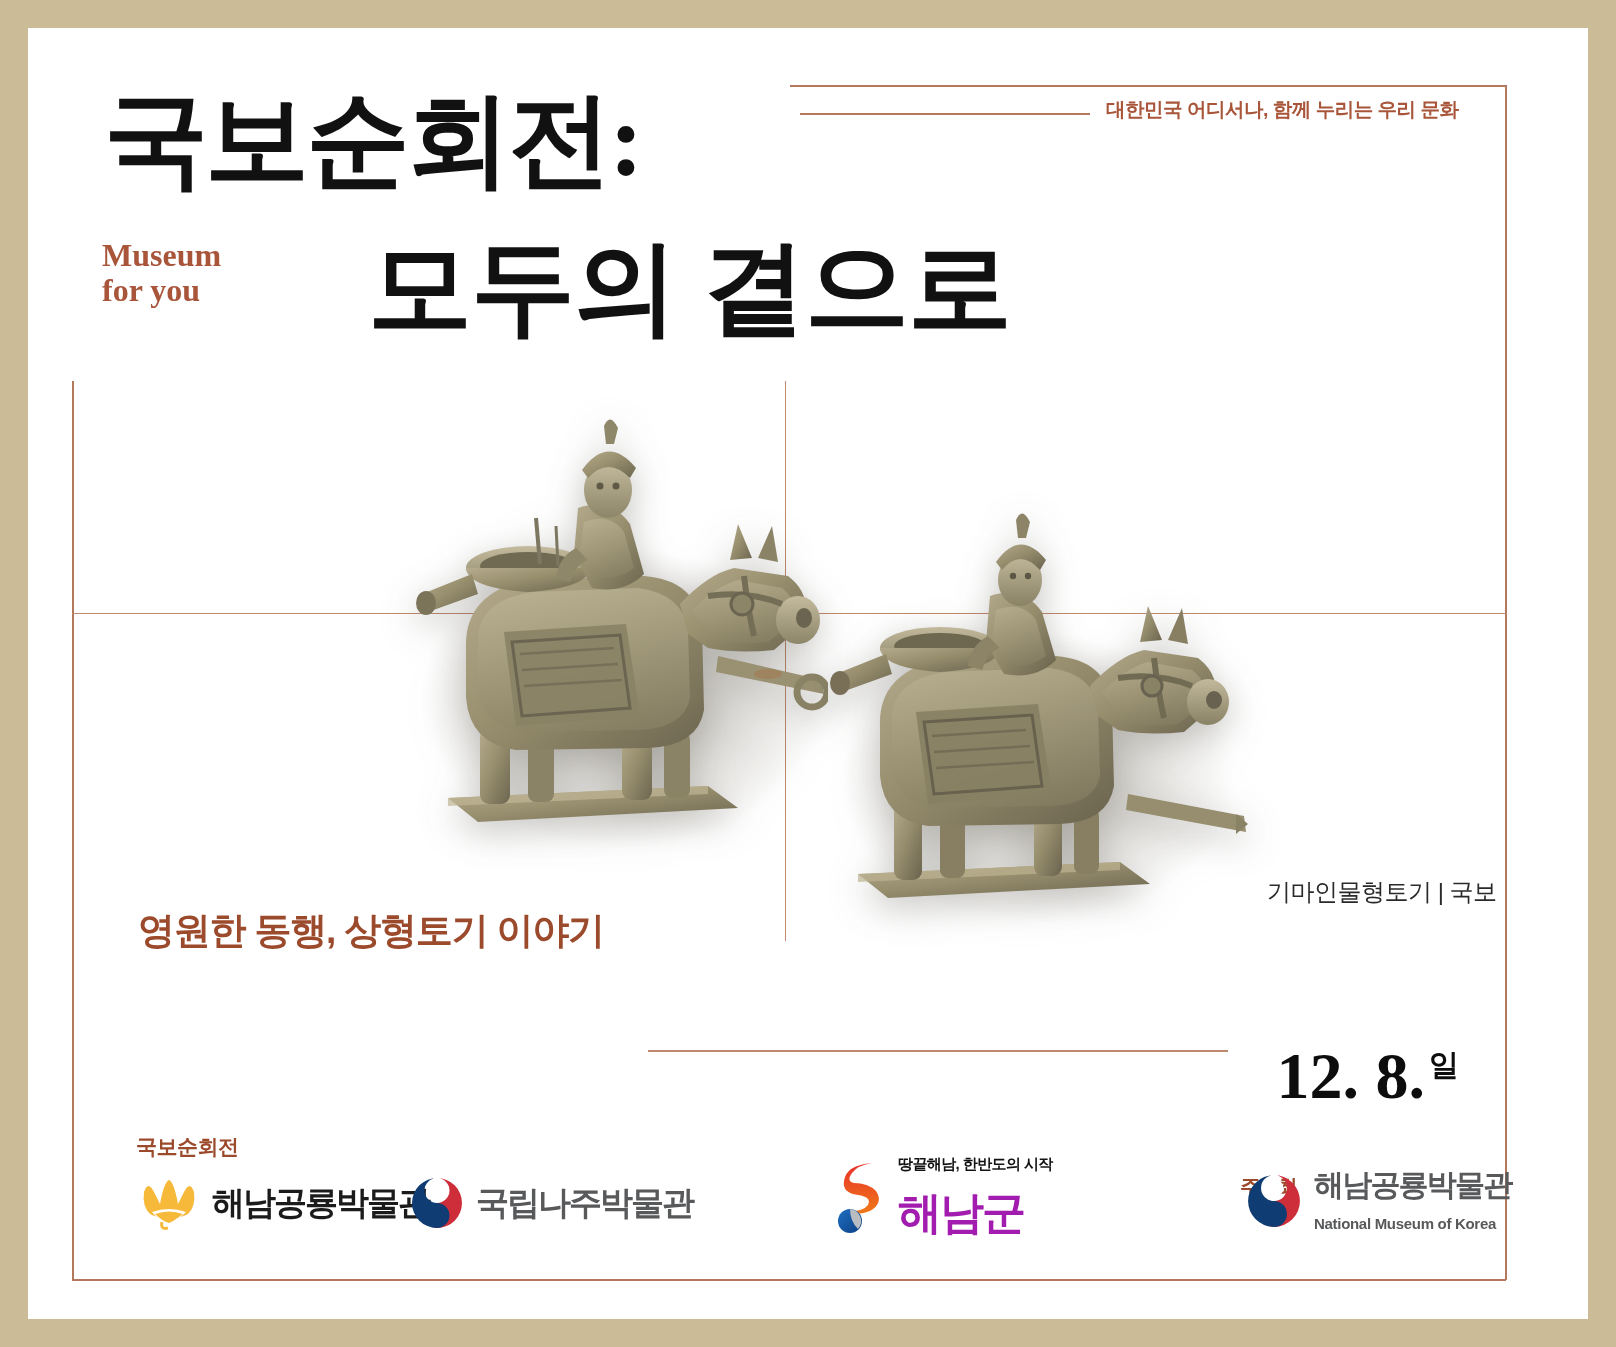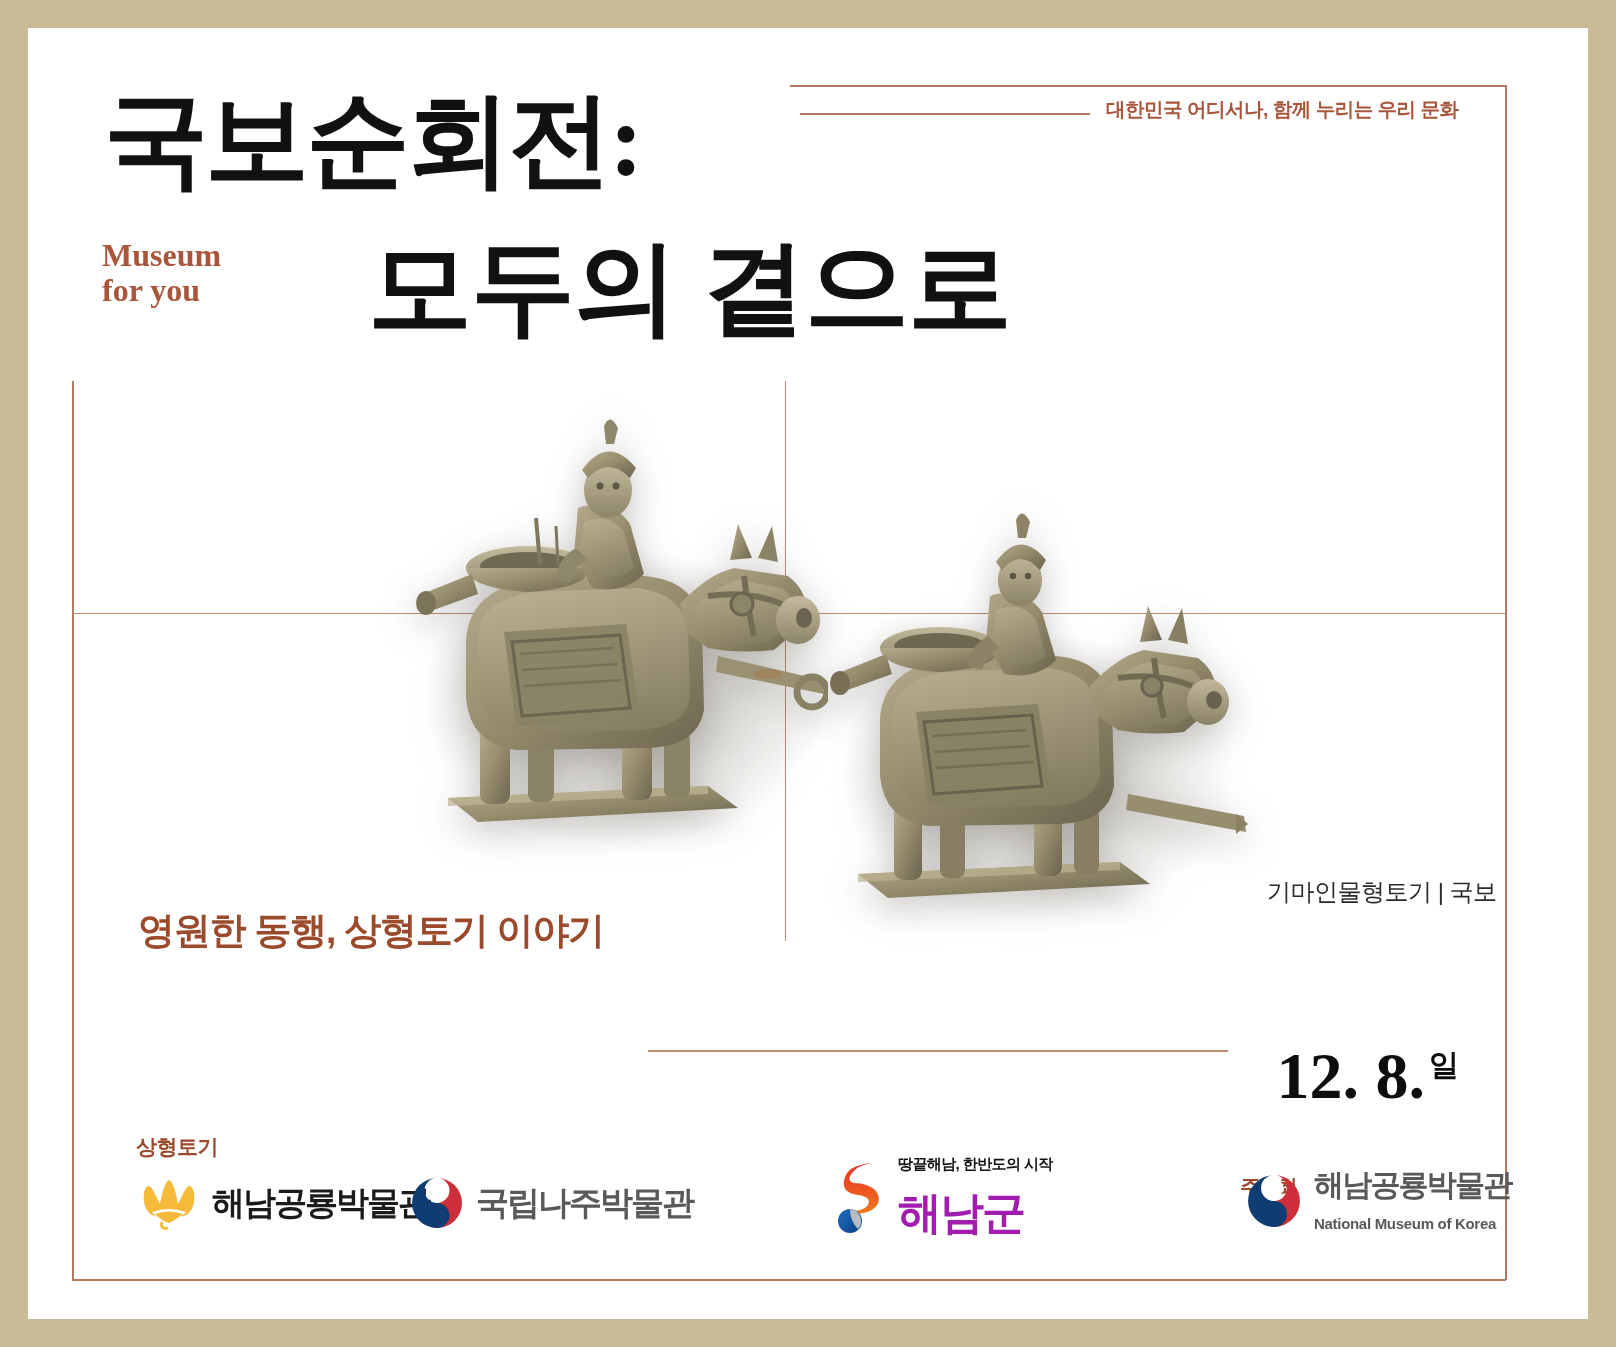--- a/index.html
+++ b/index.html
@@ -391,21 +391,21 @@
 
     <div class="caption">기마인물형토기 | 국보</div>
 
     <div class="subtitle">영원한 동행, 상형토기 이야기</div>
 
     <div class="date-rule"></div>
     <div class="date-right">
       <span>12. 8.</span><span class="dow">일</span>
     </div>
 
-    <div class="org-label label-cohost">상형토기</div>
+    <div class="org-label label-cohost">국보순회전</div>
     <div class="org-label label-host">주 최</div>
 
     <div class="logo-row logo-haenam-dino">
       <svg width="62" height="54" viewBox="0 0 62 54">
         <path d="M6 16 Q10 4 16 16 L22 28 Q26 6 31 4 Q36 6 40 28 L46 16 Q52 4 56 16 Q58 30 50 38 Q31 48 12 38 Q4 30 6 16 Z" fill="#f7b93a"></path>
         <path d="M14 36 Q31 30 48 36 Q38 46 31 50 Q22 46 14 36 Z" fill="#ffffff"></path>
         <path d="M17 38 Q31 33 45 38 Q36 45 31 47 Q24 45 17 38 Z" fill="#f7b93a"></path>
         <path d="M24 46 Q22 54 30 52" stroke="#f7b93a" stroke-width="3" fill="none"></path>
       </svg>
       <span class="logo-text logo-text-dark">해남공룡박물관</span>

